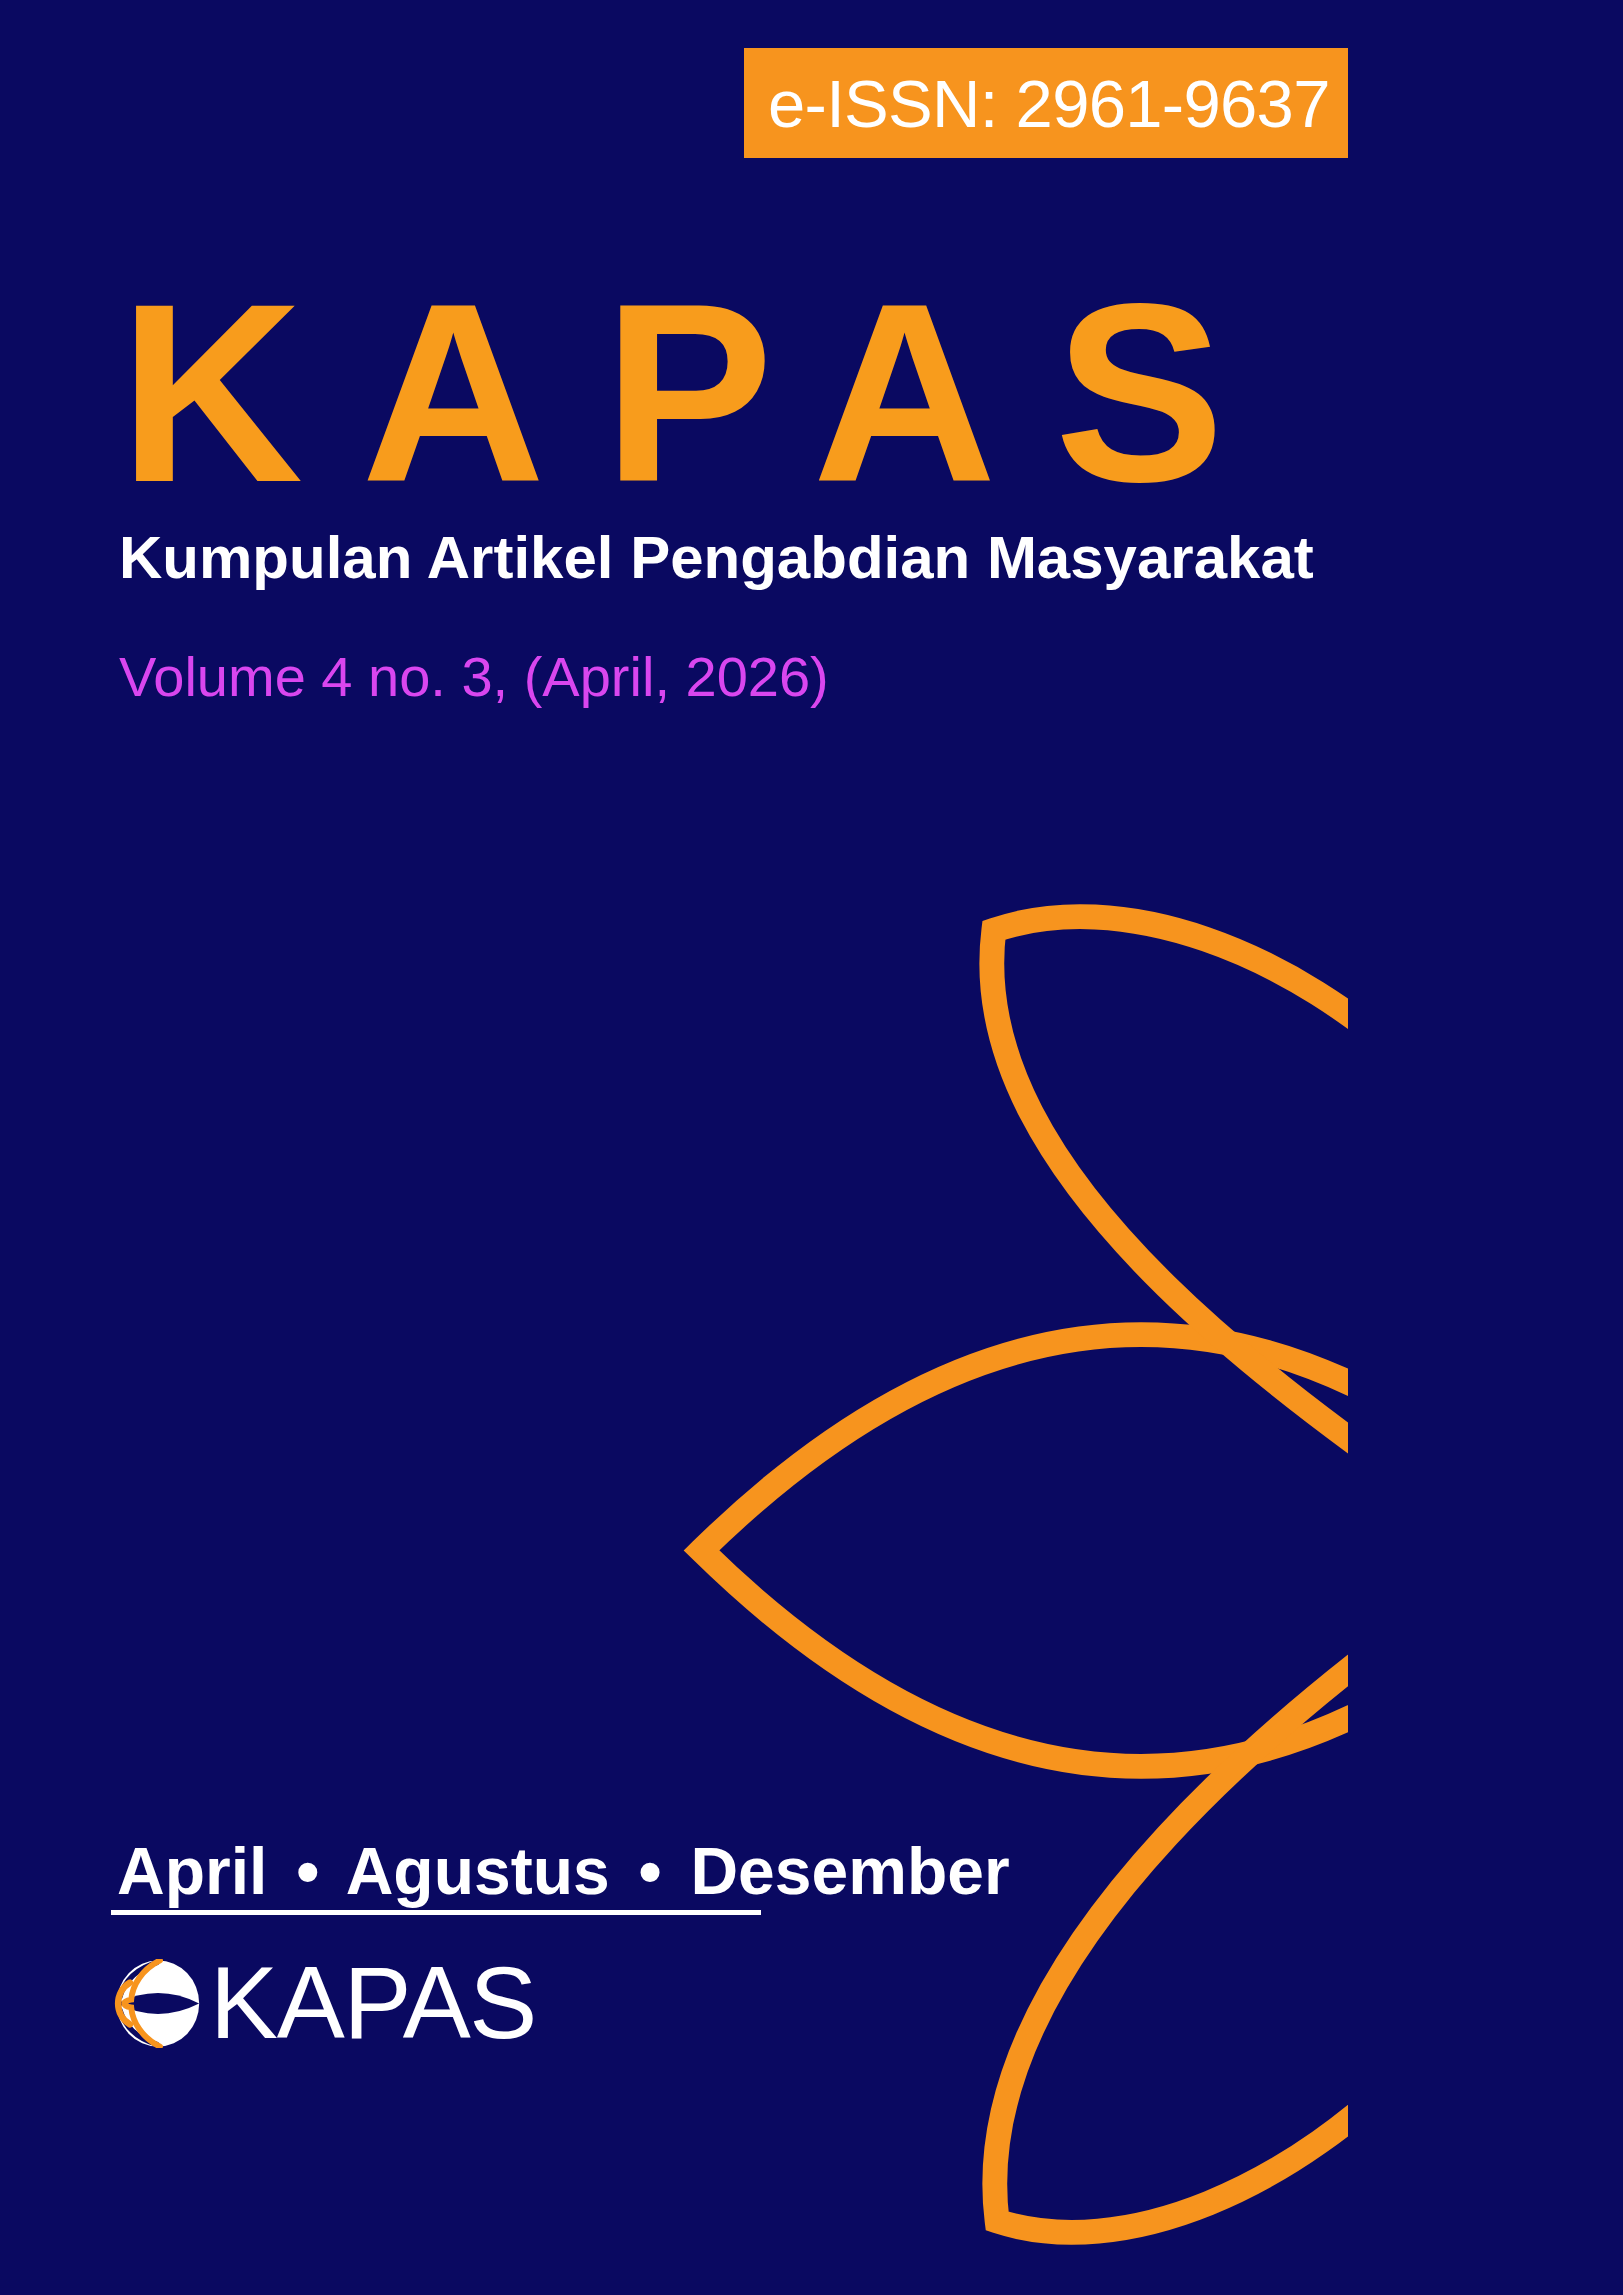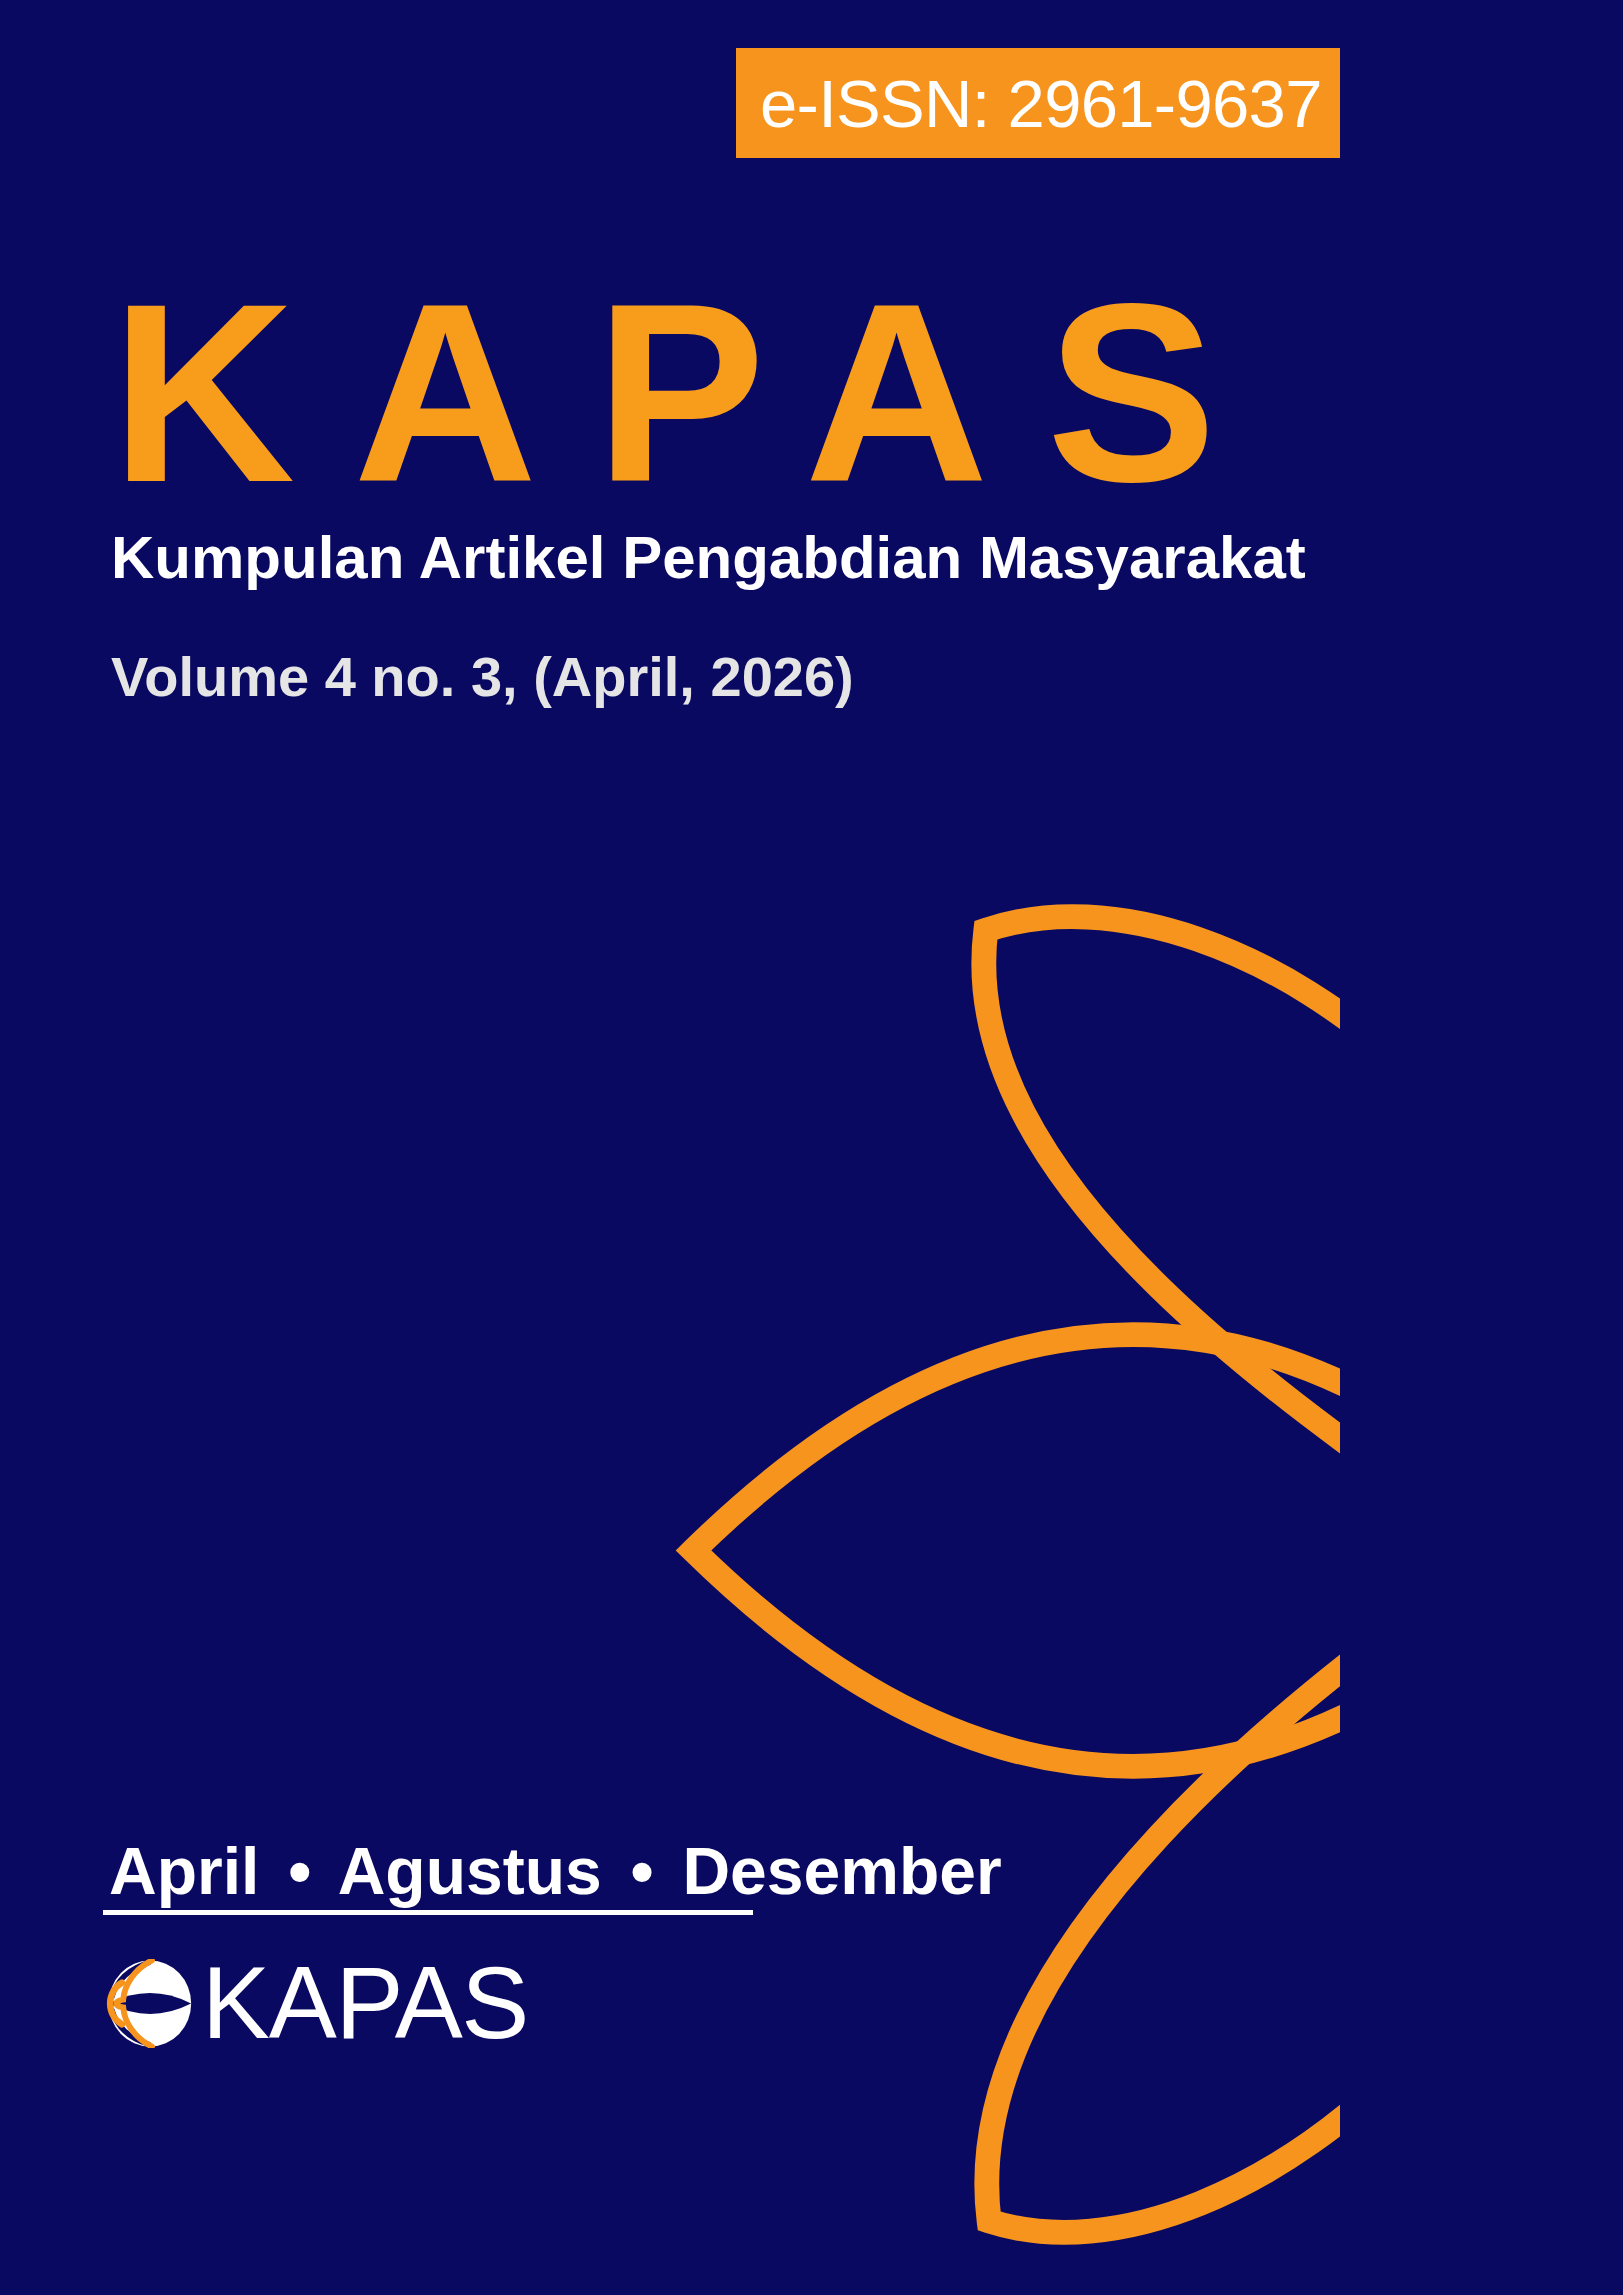--- a/index.html
+++ b/index.html
@@ -2,20 +2,21 @@
 <html style="font-size:10.5px"><head>
 <meta charset="utf-8">
 <style>
   * { margin:0; padding:0; box-sizing:border-box; }
   html,body { background:#0A0961; }
   .page {
     position:relative;
     width:1340px; height:2295px;
     overflow:hidden;
     font-family:"Liberation Sans","DejaVu Sans",sans-serif;
+    margin-left:8px;
   }
   .flower-svg { position:absolute; left:0; top:0; width:1623px; height:2295px; pointer-events:none; }
   .issn-badge {
     position:absolute; top:48px; right:0; height:110px;
     display:flex; align-items:center;
     padding:0 18.3px 0 23.6px;
     font-size:67px; letter-spacing:-0.7px; font-weight:400;
   }
   .journal-title {
     position:absolute; left:111px; top:265px;
@@ -66,21 +67,21 @@
   </svg>
 
   <div class="issn-badge" style="background: rgb(247, 148, 30);">
     <span>e-ISSN: 2961-9637</span>
   </div>
 
   <h1 class="journal-title" style="color: rgb(248, 156, 28);">KAPAS</h1>
 
   <div class="journal-subtitle" style="color: #ffffff;">Kumpulan Artikel Pengabdian Masyarakat</div>
 
-  <div class="volume-line" style="color: #e5e5e5; font-weight: bold;">Volume 4 no. 3, (April, 2026)</div>
+  <div class="volume-line" style="color: #d946ef;">Volume 4 no. 3, (April, 2026)</div>
 
   <div class="months-line" style="color: rgb(255, 255, 255);">April • Agustus • Desember</div>
 
   <div class="divider-rule" style="background: rgb(255, 255, 255);"></div>
 
   <svg class="logo-mark" width="98" height="89" viewBox="-10 0 150 136" xmlns="http://www.w3.org/2000/svg">
     <ellipse cx="65" cy="68" rx="63" ry="66" fill="#FFFFFF"></ellipse>
     <path d="M 2 68 Q 65 36 128 68 Q 65 100 2 68 Z" fill="#0A0961"></path>
     <path d="M 65 5 Q 18 18 6 60" fill="none" stroke-width="8" stroke="#0A0961"></path>
     <path d="M 65 131 Q 18 118 6 76" fill="none" stroke-width="8" stroke="#0A0961"></path>

